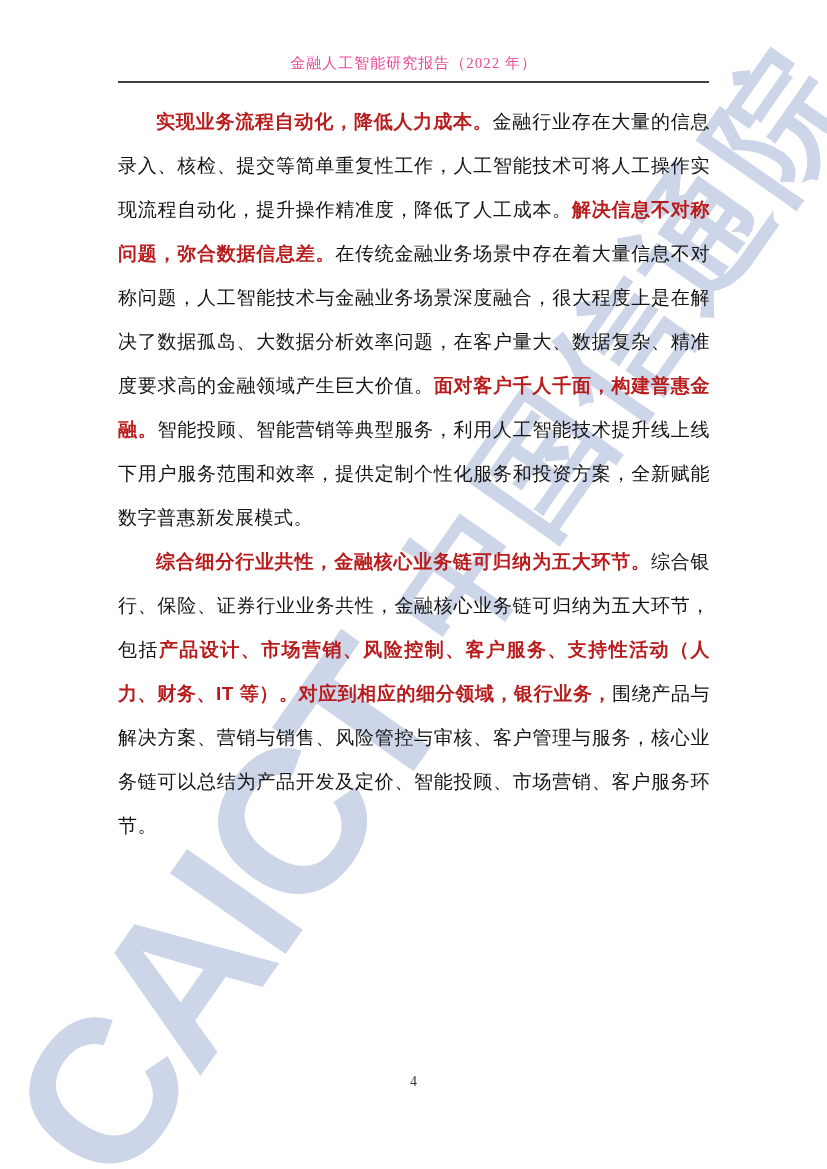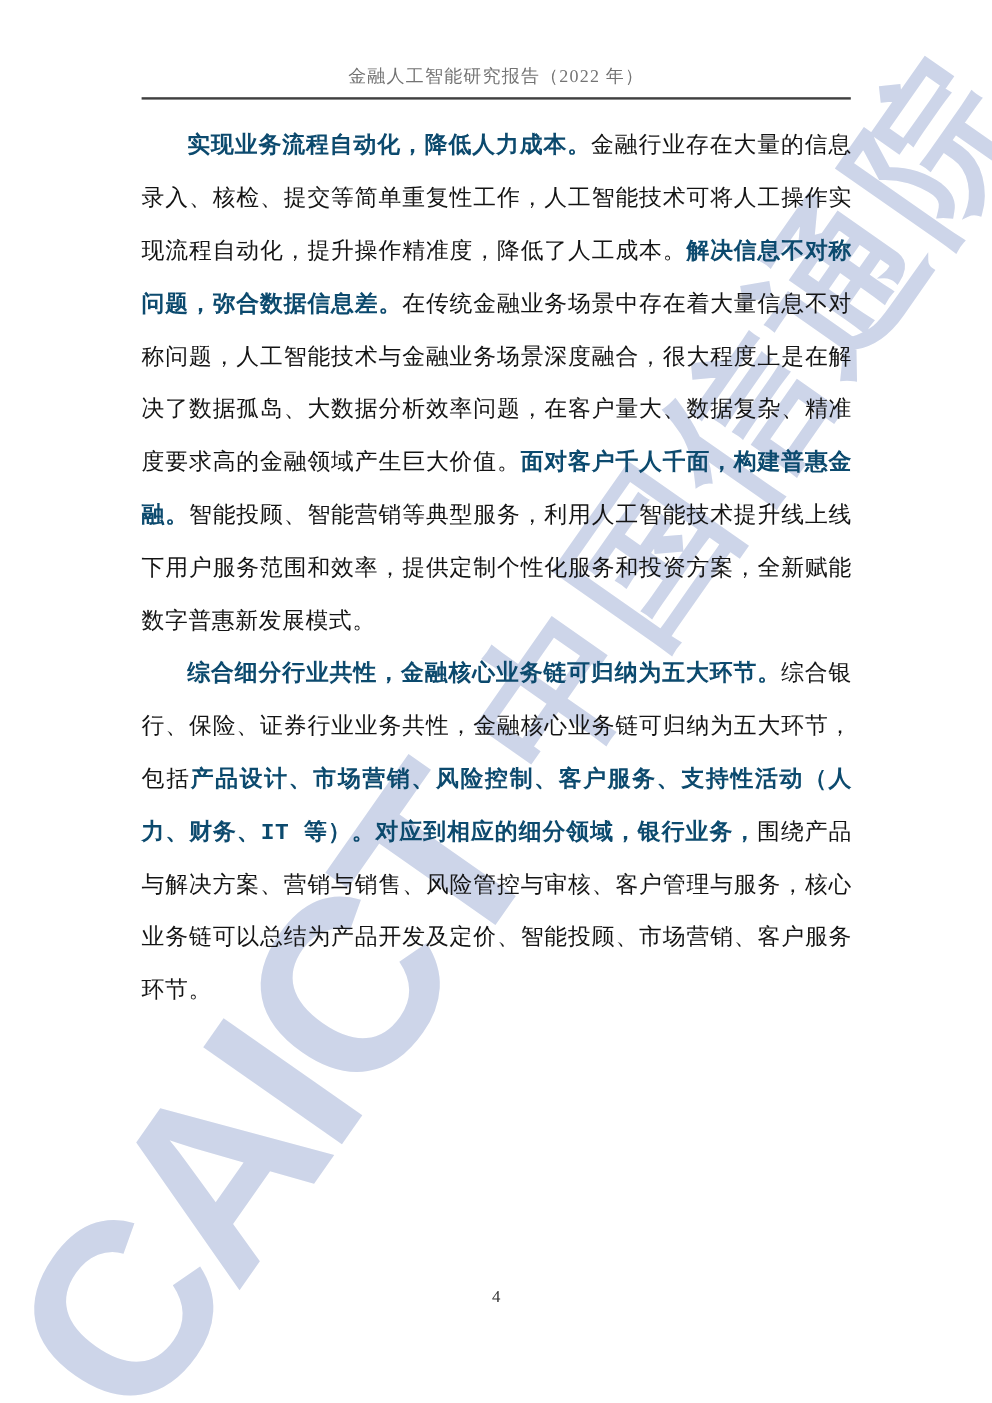--- a/index.html
+++ b/index.html
@@ -36,38 +36,38 @@
   }
   .wm-cjk {
     font-family:"Liberation Sans","DejaVu Sans",sans-serif;
     font-weight:700; font-size:132px; letter-spacing:6px;
     color:#cdd5e9;
   }
   
   .content { position:absolute; inset:0; z-index:1; }
   .header-title {
     position:absolute; top:54px; left:0; width:100%;
-    text-align:center; font-size:15px; color:#737373; letter-spacing:1px;
+    text-align:center; font-size:15px; color:#ec4899; letter-spacing:1px;
   }
   .header-rule {
     position:absolute; top:81px; left:118px; width:591px;
     border-top:2px solid #3f3f3f; height:0;
   }
   .body-text {
     position:absolute; top:100px; left:118px; width:592px;
     font-size:19px; letter-spacing:0.5px; line-height:44px;
     color:#141414; text-align:justify;
   }
   .para, .heading { margin:0; text-align:justify; }
   .heading { text-indent:2em; }
   .indent { text-indent:2em; }
   .run { font-family:"Liberation Serif","DejaVu Serif",serif; }
   .run.bold {
-    font-family:Liberation Mono, monospace;
-    font-weight:700; color:#0c4a6e;
+    font-family:Liberation Sans, sans-serif;
+    font-weight:700; color:#b91c1c;
   }
   .page-number {
     position:absolute; top:1074px; left:0; width:100%;
     text-align:center; font-size:14px; color:#333333;
   }
 </style>
 </head>
 <body>
 
 <div class="page">

